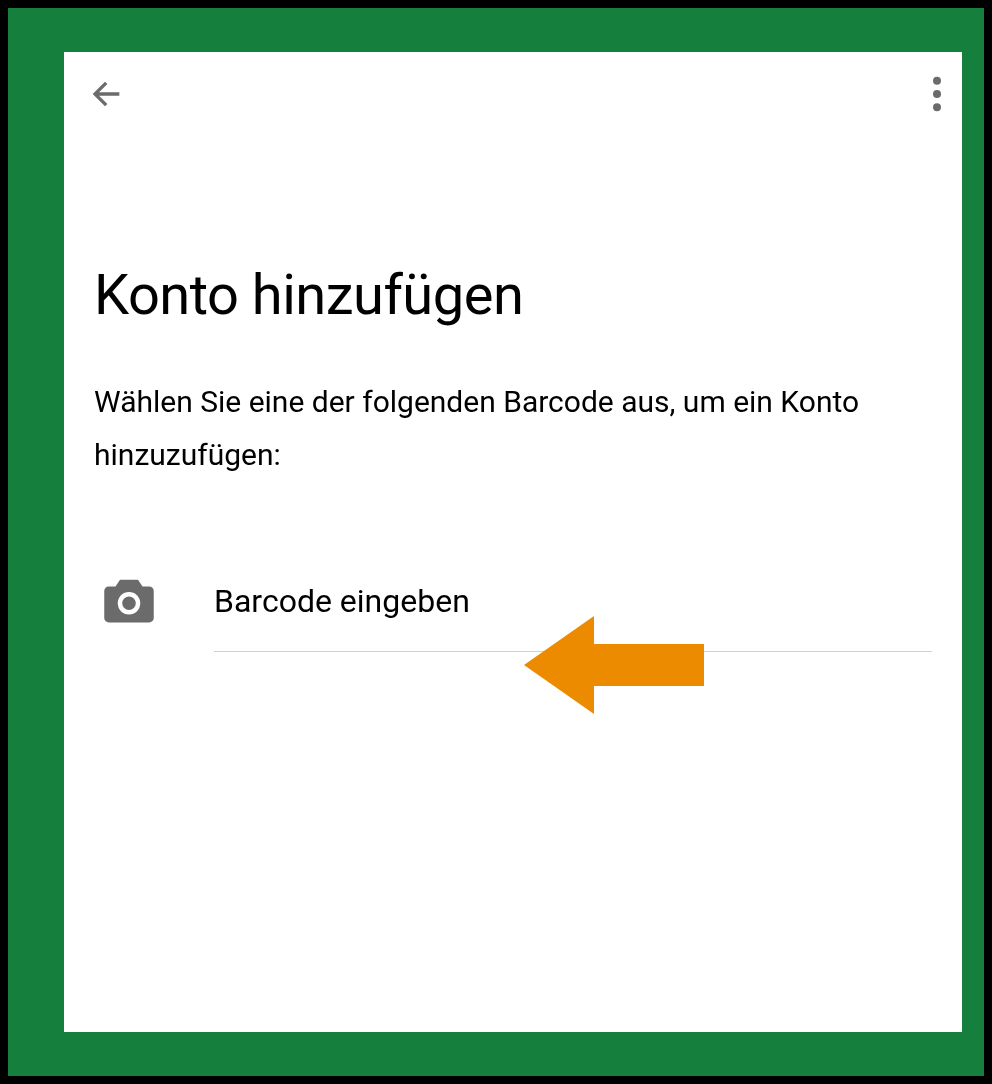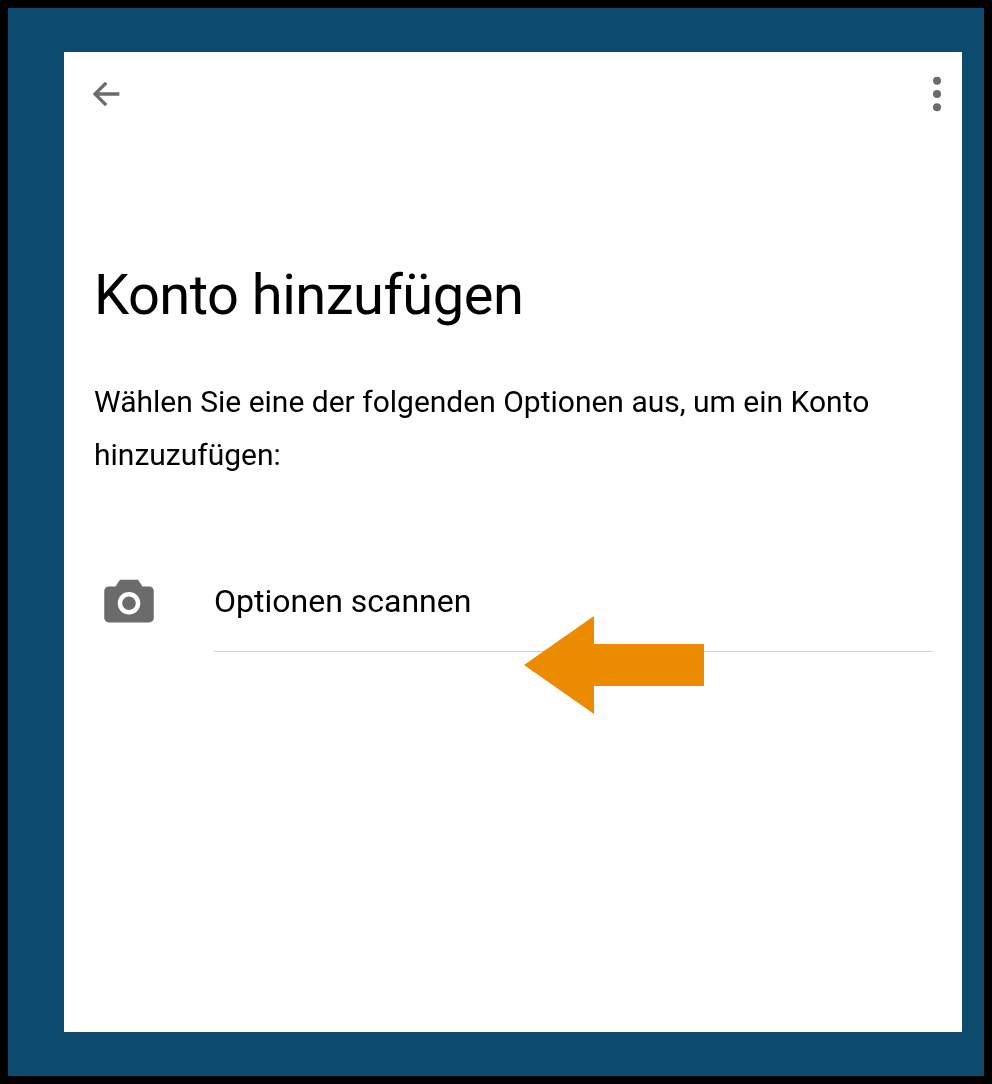--- a/index.html
+++ b/index.html
@@ -13,21 +13,21 @@
       background: #000;
       font-family: -apple-system, BlinkMacSystemFont, "Segoe UI", Roboto, Arial, sans-serif;
       position: relative;
     }
     .outer-frame {
       position: absolute;
       top: 8px;
       left: 8px;
       right: 8px;
       bottom: 8px;
-      background: #0c4a6e;
+      background: #15803d;
     }
     .inner-screen {
       position: absolute;
       top: 44px;
       left: 56px;
       right: 22px;
       bottom: 44px;
       background: #fff;
     }
     .top-bar {
@@ -119,33 +119,33 @@
         <svg width="10" height="40" viewBox="0 0 6 24">
           <circle cx="3" cy="4" r="2.4" fill="#6b6b6b"></circle>
           <circle cx="3" cy="12" r="2.4" fill="#6b6b6b"></circle>
           <circle cx="3" cy="20" r="2.4" fill="#6b6b6b"></circle>
         </svg>
       </div>
     </div>
 
     <div class="content">
       <h1 class="page-title">Konto hinzufügen</h1>
-      <p class="description">Wählen Sie eine der folgenden Optionen aus, um ein Konto hinzuzufügen:</p>
+      <p class="description">Wählen Sie eine der folgenden Barcode aus, um ein Konto hinzuzufügen:</p>
 
       <div class="option-list">
 
         <div class="option-item">
           <div class="option-icon-wrap">
             <svg width="54" height="48" viewBox="0 0 24 21">
               <path d="M3 4 h3 l2 -3 h8 l2 3 h3 a2 2 0 0 1 2 2 v12 a2 2 0 0 1 -2 2 H3 a2 2 0 0 1 -2 -2 V6 a2 2 0 0 1 2 -2 z" fill="#6b6b6b"></path>
               <circle cx="12" cy="11.5" r="5" fill="#fff"></circle>
               <circle cx="12" cy="11.5" r="3" fill="#6b6b6b"></circle>
             </svg>
           </div>
-          <div class="option-label">Optionen scannen</div>
+          <div class="option-label">Barcode eingeben</div>
         </div>
 
         <div class="divider"></div>
 
 
       </div>
     </div>
 
     <div class="arrow-annotation">
       <svg width="180" height="98" viewBox="0 0 180 98">

